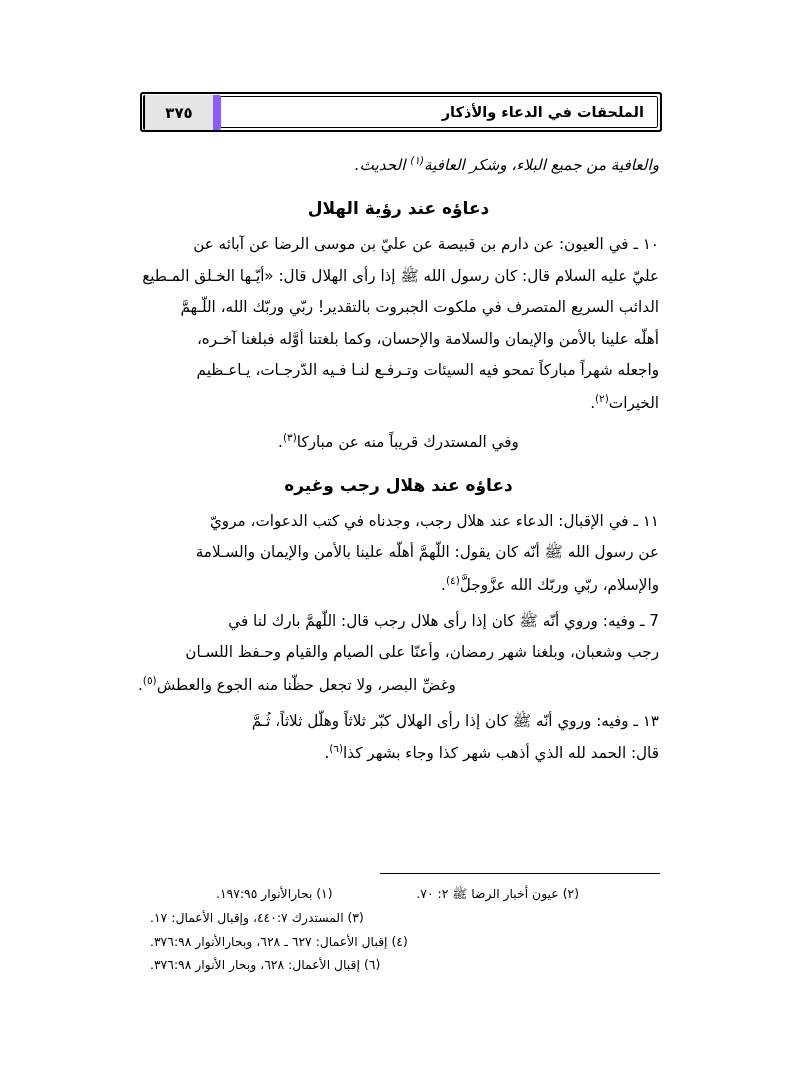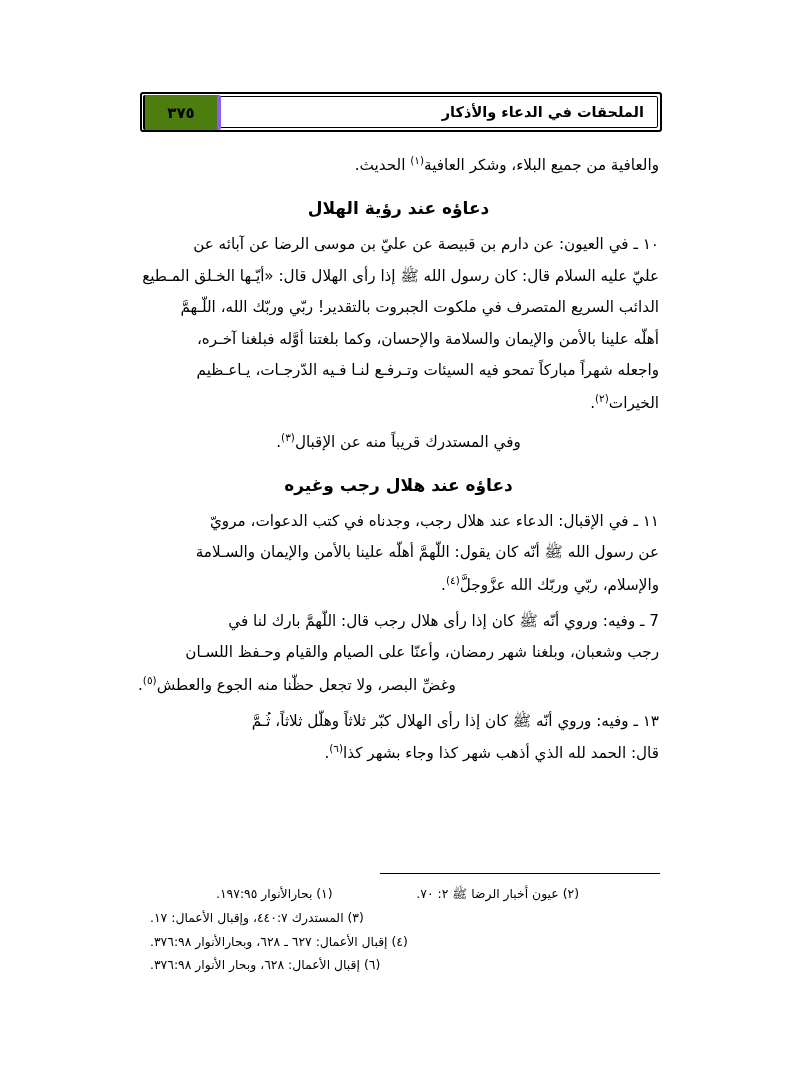--- a/index.html
+++ b/index.html
@@ -55,23 +55,23 @@
     font-weight: bold;
     letter-spacing: 0;
     white-space: nowrap;
   }
   .page-number-box {
     position: absolute;
     top: 3px;
     bottom: 2px;
     left: 3px;
     width: 78px;
-    background: #4d7c0f;
+    background: #e5e5e5;
     border-left: 2px solid #000;
-    border-right: 4px solid #8b5cf6;
+    border-right: 8px solid #8b5cf6;
     border-radius: 2px;
     box-sizing: border-box;
     display: flex;
     align-items: center;
     justify-content: center;
   }
   .page-number {
     font-size: 15px;
     font-weight: bold;
   }
@@ -147,38 +147,38 @@
     <div class="outer"></div>
     <div class="inner"></div>
     <div class="header-title">الملحقات في الدعاء والأذكار</div>
     <div class="page-number-box">
       <span class="page-number">٣٧٥</span>
     </div>
   </div>
 
   <div class="content">
 
-    <p class="para" style="text-align-last:right;">
+    <p class="para" style="text-align-last:right;font-style:italic;">
       <span>والعافية من جميع البلاء، وشكر العافية</span><span class="sup">(١)</span>
       <span>الحديث.</span>
     </p>
 
     <h2 class="section">دعاؤه عند رؤية الهلال</h2>
 
     <p class="para">١٠ ـ في العيون: عن دارم بن قبيصة عن عليّ بن موسى الرضا عن آبائه عن</p>
     <p class="para">عليّ عليه السلام قال: كان رسول الله ﷺ إذا رأى الهلال قال: «أيّـها الخـلق المـطيع</p>
     <p class="para">الدائب السريع المتصرف في ملكوت الجبروت بالتقدير! ربّي وربّك الله، اللّـهمَّ</p>
     <p class="para">أهلّه علينا بالأمن والإيمان والسلامة والإحسان، وكما بلغتنا أوَّله فبلغنا آخـره،</p>
     <p class="para">واجعله شهراً مباركاً تمحو فيه السيئات وتـرفـع لنـا فـيه الدّرجـات، يـاعـظيم</p>
     <p class="para" style="text-align:right; text-align-last:right;">
       <span>الخيرات</span><span class="sup">(٢)</span><span>.</span>
     </p>
 
     <p class="para" style="text-align:center; text-align-last:center; margin-top:8px;">
-      <span>وفي المستدرك قريباً منه عن الإقبال</span><span class="sup">(٣)</span><span>.</span>
+      <span>وفي المستدرك قريباً منه عن مباركا</span><span class="sup">(٣)</span><span>.</span>
     </p>
 
     <h2 class="section">دعاؤه عند هلال رجب وغيره</h2>
 
     <p class="para">١١ ـ في الإقبال: الدعاء عند هلال رجب، وجدناه في كتب الدعوات، مرويّ</p>
     <p class="para">عن رسول الله ﷺ أنّه كان يقول: اللّهمَّ أهلّه علينا بالأمن والإيمان والسـلامة</p>
     <p class="para" style="text-align:right; text-align-last:right;">
       <span>والإسلام، ربّي وربّك الله عزَّوجلَّ</span><span class="sup">(٤)</span><span>.</span>
     </p>
 

